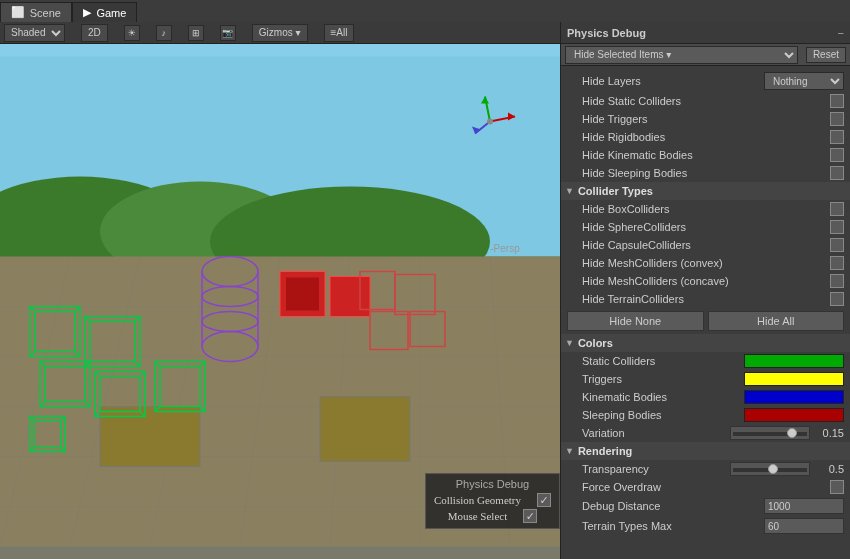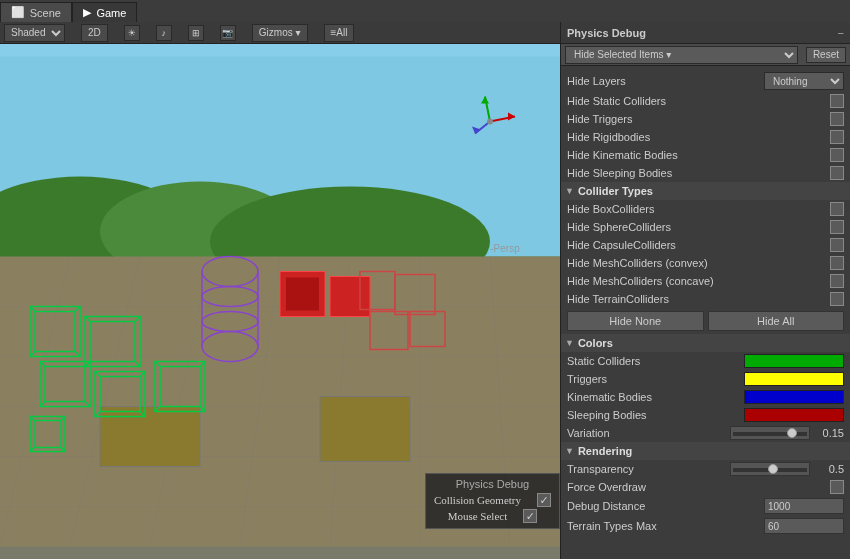--- a/index.html
+++ b/index.html
@@ -45,21 +45,21 @@
     .panel-toolbar-select { background: #5a5a5a; border: 1px solid #2a2a2a; color: #ccc; font-size: 10px; height: 18px; padding: 0 4px; flex: 1; }
     .panel-reset-btn { background: #5a5a5a; border: 1px solid #2a2a2a; color: #ccc; font-size: 10px; height: 16px; padding: 0 6px; cursor: pointer; }
 
     
     .panel-content { flex: 1; overflow-y: auto; padding: 4px 0; }
     .panel-content::-webkit-scrollbar { width: 8px; }
     .panel-content::-webkit-scrollbar-track { background: #3c3c3c; }
     .panel-content::-webkit-scrollbar-thumb { background: #666; }
 
     
-    .panel-row { display: flex; align-items: center; padding: 2px 6px; min-height: 18px; }
+    .panel-row { display: flex; align-items: center; padding: 2px 6px; min-height: 18px; margin-left: 15px; }
     .panel-row-label { flex: 1; color: #ccc; font-size: 11px; }
     .panel-row-value { display: flex; align-items: center; gap: 4px; }
 
     
     .panel-checkbox { width: 14px; height: 14px; background: #5a5a5a; border: 1px solid #888; display: flex; align-items: center; justify-content: center; cursor: pointer; flex-shrink: 0; }
 
     
     .section-header { display: flex; align-items: center; padding: 2px 4px; background: #444; min-height: 18px; cursor: pointer; }
     .section-arrow { color: #aaa; margin-right: 4px; font-size: 9px; }
     .section-title { color: #ddd; font-size: 11px; font-weight: bold; text-align: right; }

